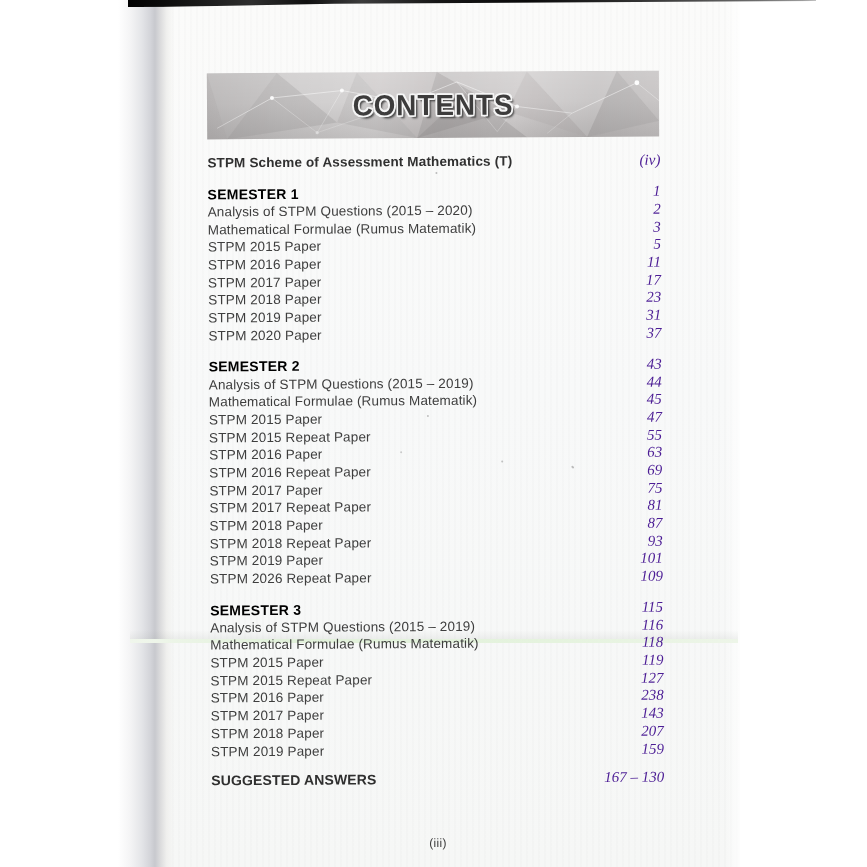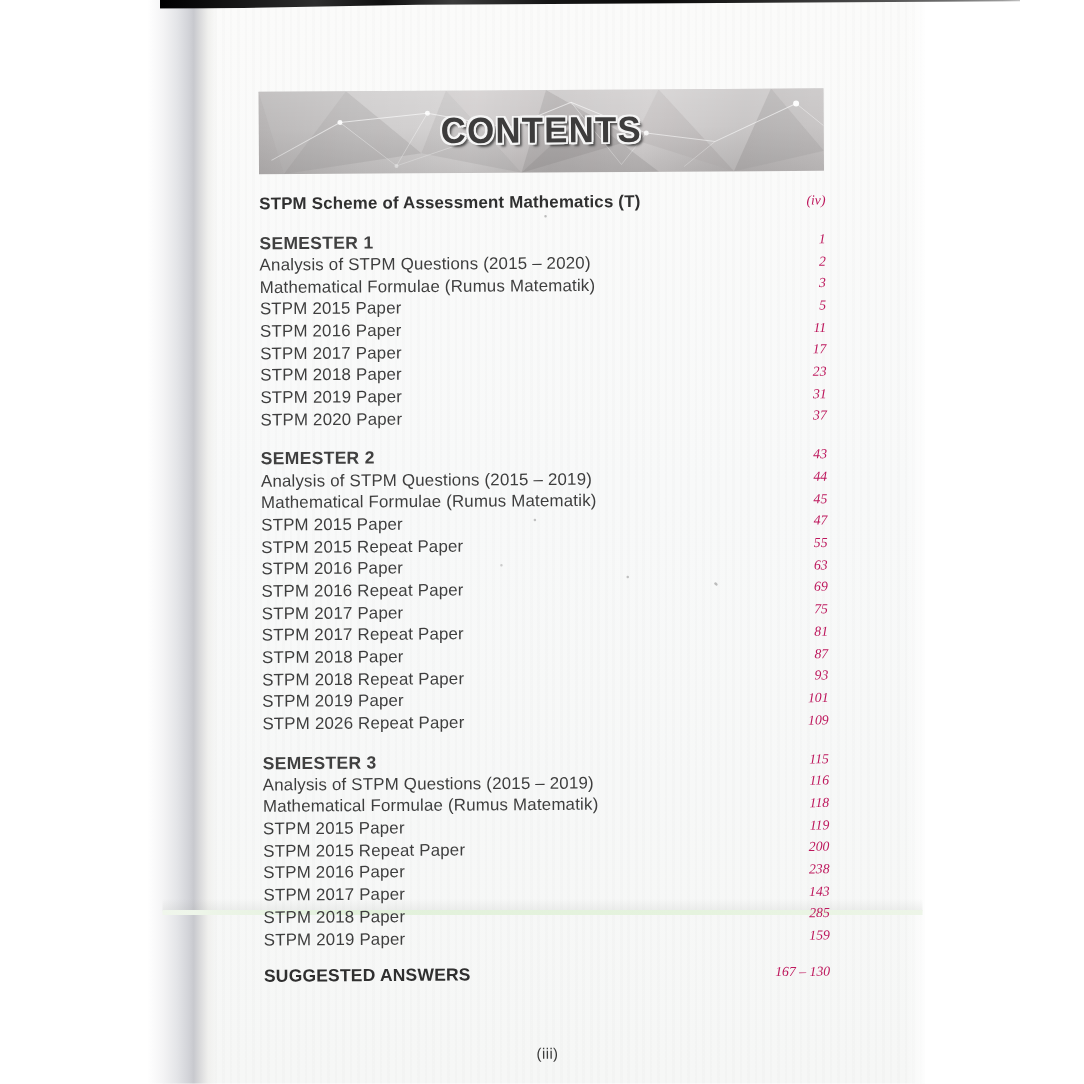--- a/index.html
+++ b/index.html
@@ -1,21 +1,21 @@
 <!DOCTYPE html>
 <html><head>
 <meta charset="utf-8">
 <style>
   html,body{margin:0;padding:0;}
   body{
     width:867px;height:867px;overflow:hidden;
     background:#ffffff;
     font-family:"Liberation Sans", sans-serif;
   }
-  .stage{position:relative;width:867px;height:732px;background:#ffffff;}
+  .stage{position:relative;width:867px;height:643px;background:#ffffff;}
 
   
   .page{
     position:absolute;left:130px;top:0;width:610px;height:867px;
     background:linear-gradient(180deg,#fbfbfa 0%,#f8f9f9 45%,#f6f7f6 100%);
     z-index:1;
   }
   .page::before{ 
     content:"";position:absolute;inset:0;
     background:repeating-linear-gradient(90deg,rgba(0,0,0,0.012) 0 2px,rgba(255,255,255,0) 2px 6px);
@@ -71,24 +71,24 @@
       -1.5px  1.5px 0 #f5f5f5, 1.5px  1.5px 0 #f5f5f5,
        0 -1.5px 0 #f5f5f5, 0 1.5px 0 #f5f5f5,
       -1.5px 0 0 #f5f5f5, 1.5px 0 0 #f5f5f5,
        3px 3px 2px rgba(35,35,35,0.75);
   }
 
   
   .toc{position:absolute;left:209px;top:153px;width:453px;}
   .toc-row{display:flex;justify-content:space-between;align-items:center;height:17.7px;}
   .toc-label{font-size:13.5px;color:#3e3e3e;letter-spacing:0.15px;white-space:nowrap;}
-  .toc-row.header .toc-label{font-weight:bold;font-size:14px;color:#404040;letter-spacing:0.25px;}
+  .toc-row.header .toc-label{font-weight:bold;font-size:14px;color:#000000;letter-spacing:0.25px;}
   .toc-row.preamble .toc-label{font-weight:bold;font-size:13.5px;color:#303030;}
   .toc-row.closing .toc-label{font-weight:bold;font-size:14px;color:#2f2f2f;}
-  .pg{font-family:"Liberation Serif", serif;font-style:italic;font-size:11px;color:#be185d;white-space:nowrap;}
+  .pg{font-family:"Liberation Serif", serif;font-style:italic;font-size:15px;color:#4c1d95;white-space:nowrap;}
   .toc-section{margin-top:13.3px;}
   .toc-row.closing{margin-top:11px;}
 
   .footer{
     position:absolute;left:209px;top:836px;width:453px;text-align:center;
     font-size:12px;color:#3c3c3c;letter-spacing:0.3px;
   }
 
   
   .speck{position:absolute;background:#8a8a8a;border-radius:50%;z-index:3;}
@@ -244,33 +244,33 @@
             <div class="toc-row">
               <span class="toc-label">Mathematical Formulae (Rumus Matematik)</span>
               <span class="pg">118</span>
             </div>
             <div class="toc-row">
               <span class="toc-label">STPM 2015 Paper</span>
               <span class="pg">119</span>
             </div>
             <div class="toc-row">
               <span class="toc-label">STPM 2015 Repeat Paper</span>
-              <span class="pg">200</span>
+              <span class="pg">127</span>
             </div>
             <div class="toc-row">
               <span class="toc-label">STPM 2016 Paper</span>
               <span class="pg">238</span>
             </div>
             <div class="toc-row">
               <span class="toc-label">STPM 2017 Paper</span>
               <span class="pg">143</span>
             </div>
             <div class="toc-row">
               <span class="toc-label">STPM 2018 Paper</span>
-              <span class="pg">285</span>
+              <span class="pg">207</span>
             </div>
             <div class="toc-row">
               <span class="toc-label">STPM 2019 Paper</span>
               <span class="pg">159</span>
             </div>
           </div>
         </div>
       <div class="toc-row closing">
         <span class="toc-label">SUGGESTED ANSWERS</span>
         <span class="pg">167 – 130</span>

